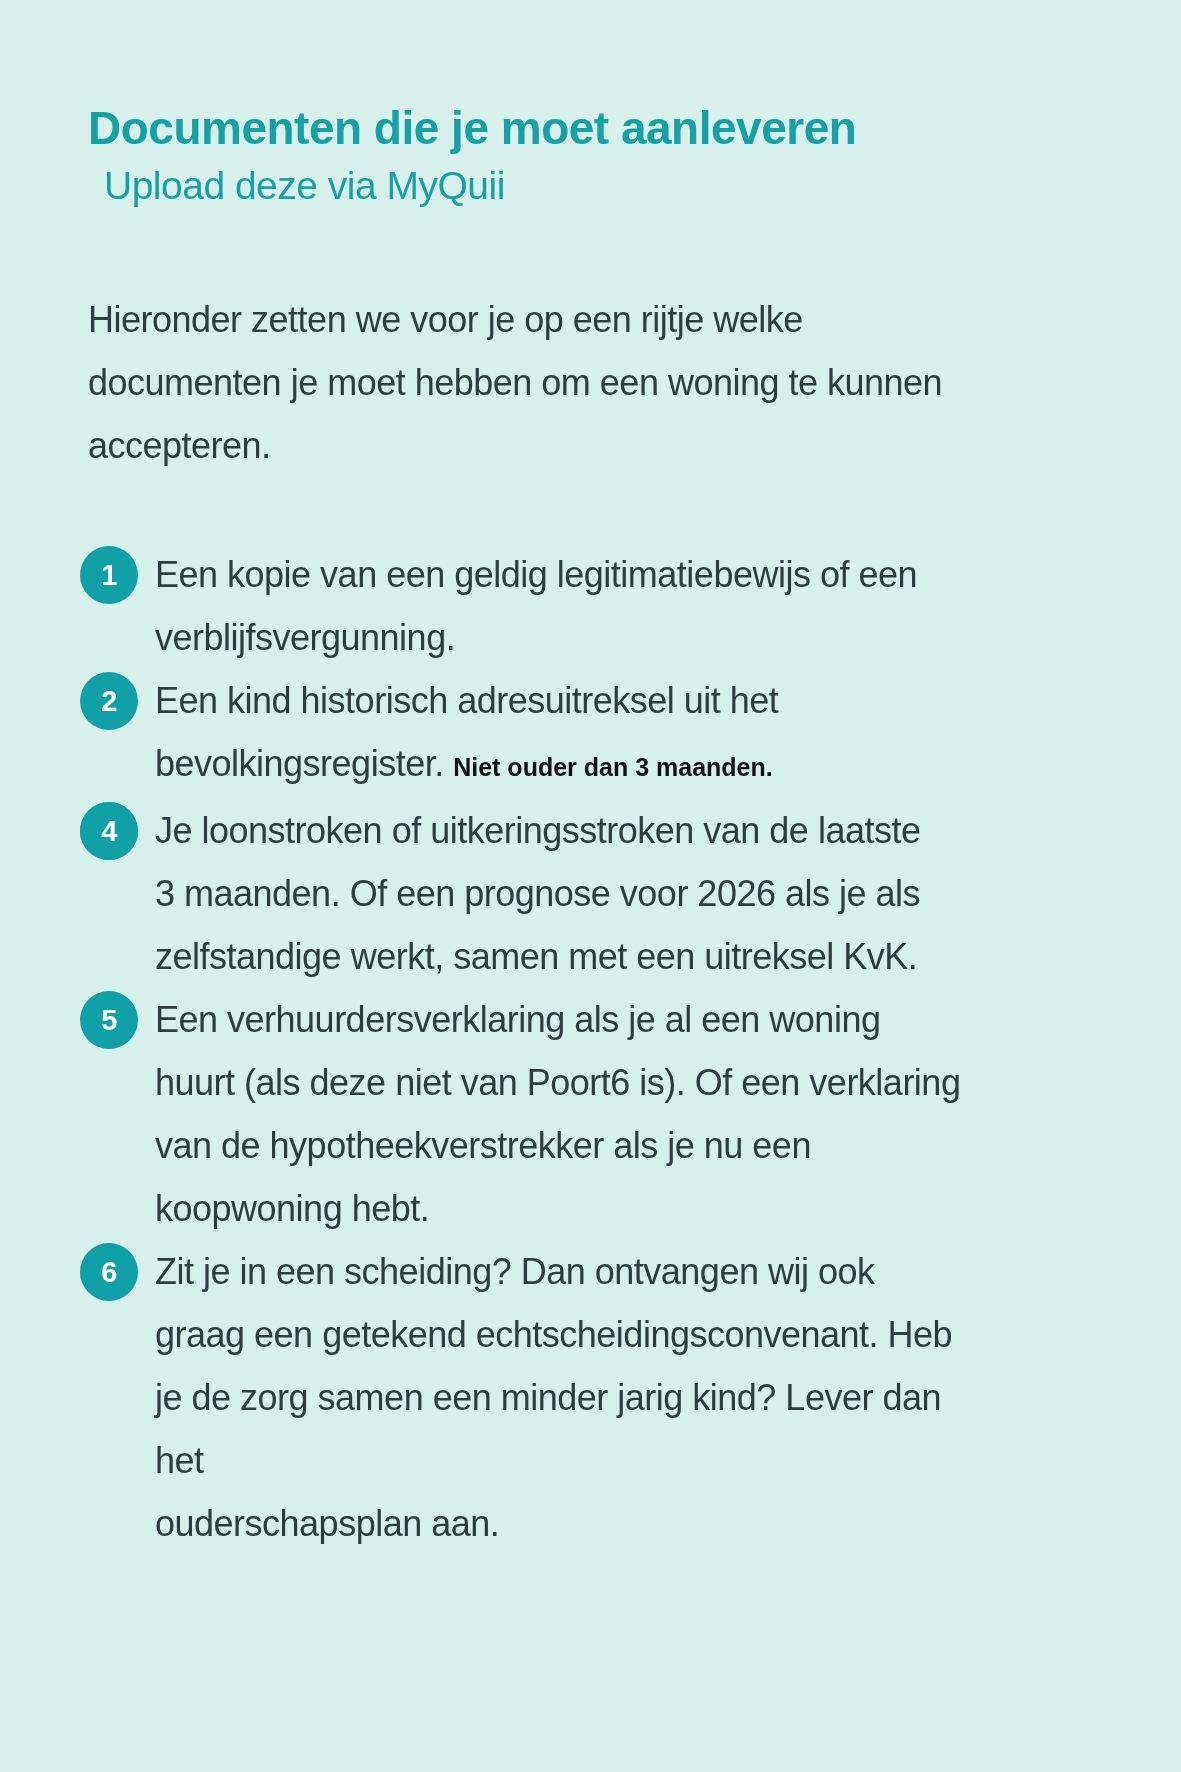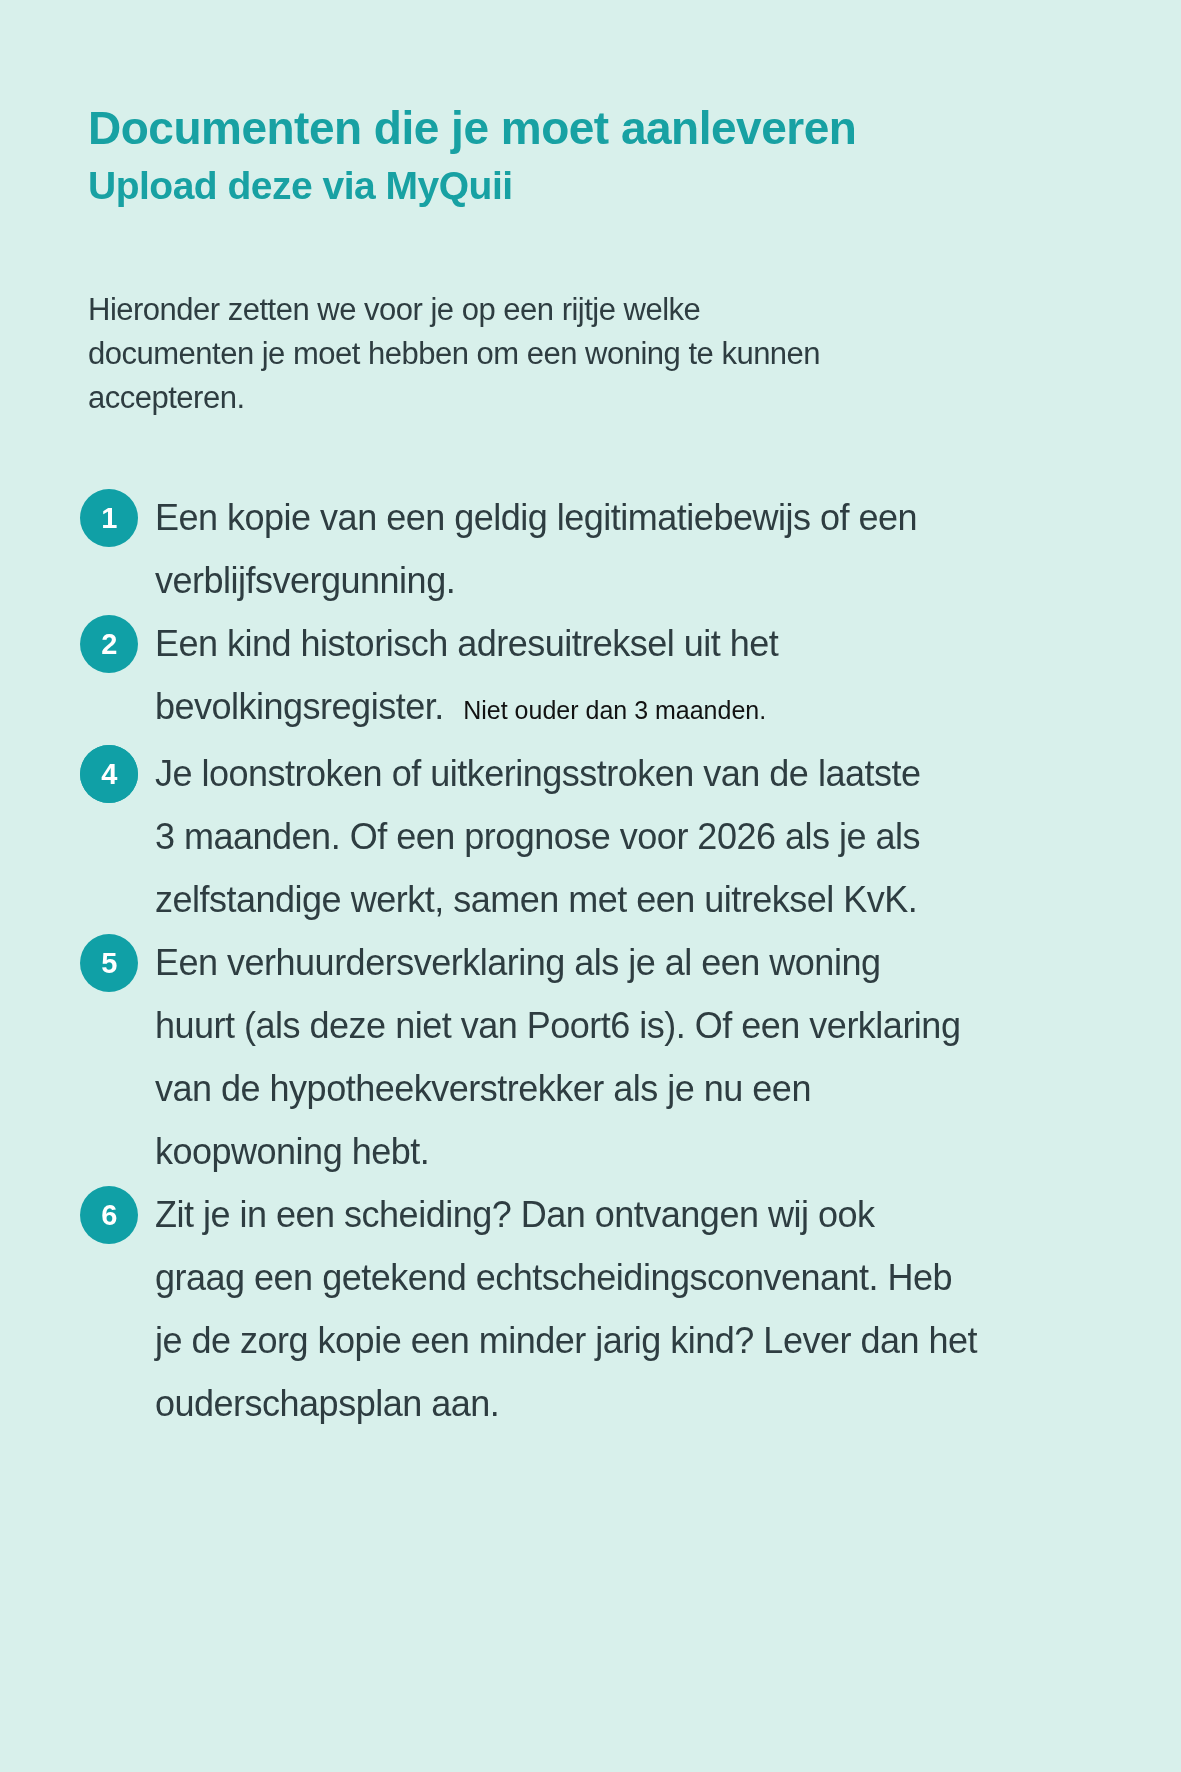--- a/index.html
+++ b/index.html
@@ -22,31 +22,31 @@
   }
   .page-title {
     margin: 0;
     font-size: 46px;
     line-height: 56px;
     font-weight: 700;
     letter-spacing: -0.5px;
     color: #18a1a3;
   }
   .page-subtitle {
-    margin: 6px 0 0 0;
+    margin: 6px 0 0 16px;
     font-size: 39px;
     line-height: 48px;
-    font-weight: 700;
+    font-weight: 400;
     letter-spacing: -0.5px;
     color: #18a1a3;
   }
   .intro {
     margin: 78px 0 0 0;
-    font-size: 31px;
-    line-height: 44px;
+    font-size: 36px;
+    line-height: 63px;
     letter-spacing: -0.5px;
     white-space: pre-line;
   }
   .doc-list {
     list-style: none;
     margin: 66px 0 0 -8px;
     padding: 0;
   }
   .doc-list li {
     position: relative;
@@ -68,24 +68,23 @@
     font-weight: 700;
     display: flex;
     align-items: center;
     justify-content: center;
   }
   .item-text {
     white-space: pre-line;
   }
   .item-note {
     font-size: 25px;
-    font-weight: 400;
+    font-weight: 700;
     letter-spacing: 0;
     color: #121212;
-    margin-left: 10px;
   }
 </style>
 </head>
 <body>
 
 <div class="page">
 
   <header>
     <h1 class="page-title">Documenten die je moet aanleveren</h1>
     <h2 class="page-subtitle">Upload deze via MyQuii</h2>
@@ -126,19 +125,19 @@
       <span class="item-text">Een verhuurdersverklaring als je al een woning
 huurt (als deze niet van Poort6 is). Of een verklaring
 van de hypotheekverstrekker als je nu een
 koopwoning hebt.</span>
     </li>
 
     <li>
       <span class="badge">6</span>
       <span class="item-text">Zit je in een scheiding? Dan ontvangen wij ook
 graag een getekend echtscheidingsconvenant. Heb
-je de zorg kopie een minder jarig kind? Lever dan het
+je de zorg samen een minder jarig kind? Lever dan het
 ouderschapsplan aan.</span>
     </li>
 
   </ol>
 
 </div>
 
 </body></html>

